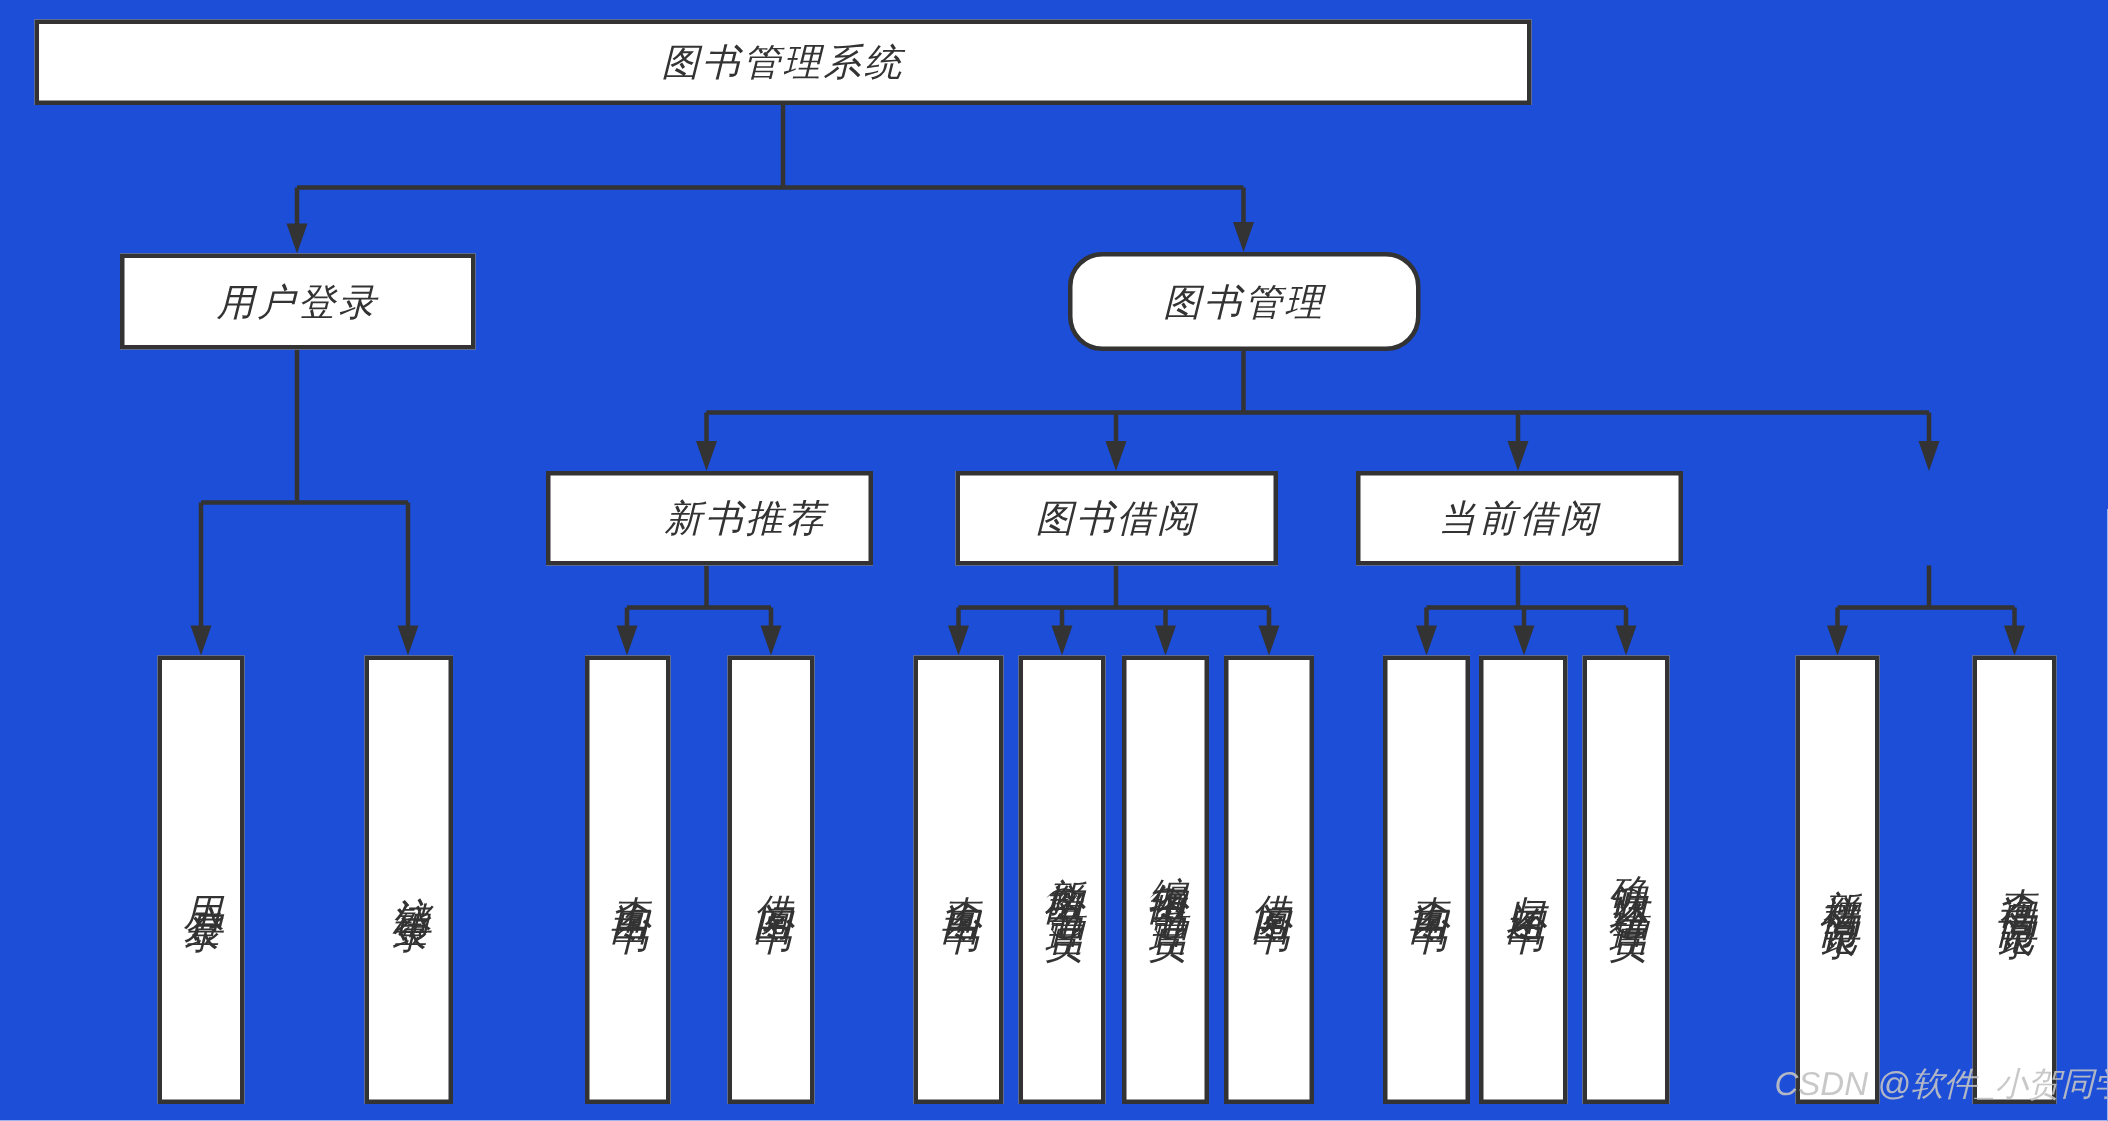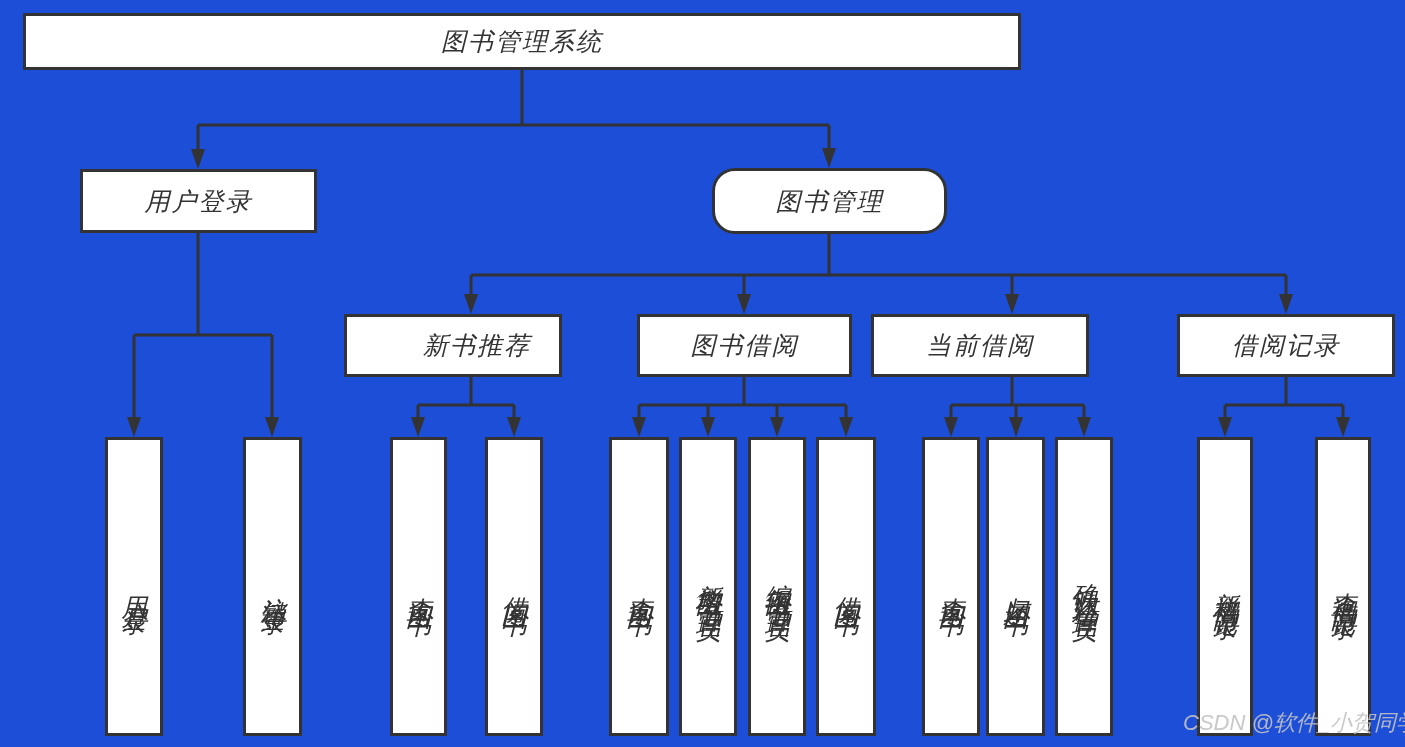--- a/index.html
+++ b/index.html
@@ -97,31 +97,28 @@
     <span>图书管理系统</span>
   </div>
 
   <div class="box h" style="left:80px; top:169px; width:237px; height:64px;">
     <span>用户登录</span>
   </div>
   <div class="box h" style="left:712px; top:168px; width:235px; height:66px;border-radius:23px;">
     <span>图书管理</span>
   </div>
 
-  <div class="box h" style="left:344px; top:314px; width:218px; height:63px;padding-left:48px;">
+  <div class="box h" style="left:364px; top:314px; width:218px; height:63px;padding-left:48px;">
     <span>新书推荐</span>
   </div>
   <div class="box h" style="left:637px; top:314px; width:215px; height:63px;text-align:right;">
     <span>图书借阅</span>
   </div>
-  <div class="box h" style="left:871px; top:314px; width:218px; height:63px;">
+  <div class="box h" style="left:904px; top:314px; width:218px; height:63px;">
     <span>当前借阅</span>
-  </div>
-  <div class="box h" style="left:1177px; top:314px; width:218px; height:63px;">
-    <span>借阅记录</span>
   </div>
 
   <div class="box v" style="left:105px; top:437px; width:58px; height:299px;">
     <span>用户登录</span>
   </div>
   <div class="box v" style="left:243px; top:437px; width:59px; height:299px;">
     <span>注销登录</span>
   </div>
 
   <div class="box v" style="left:390px; top:437px; width:57px; height:299px;">

